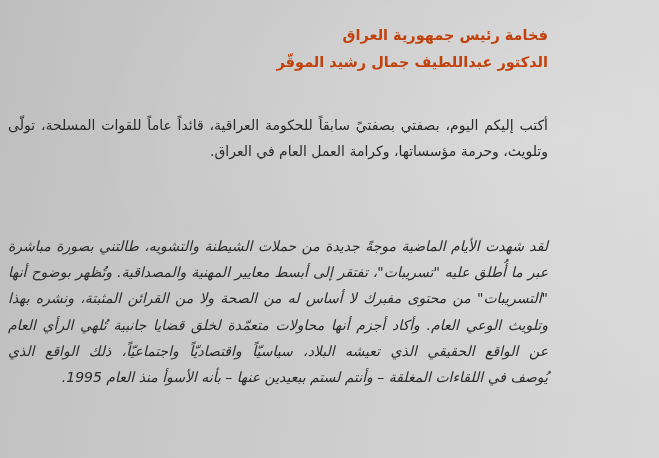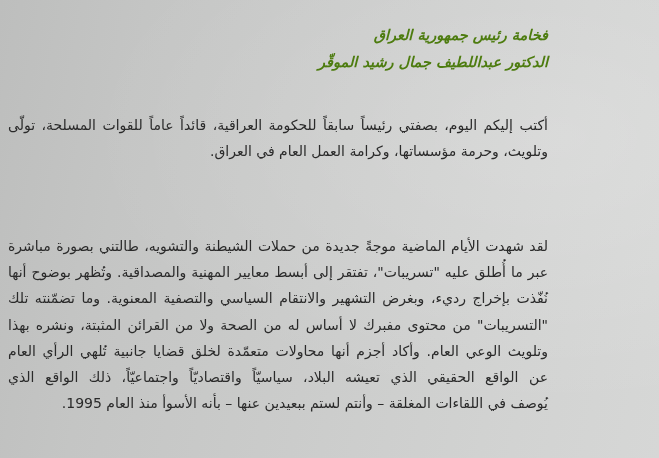--- a/index.html
+++ b/index.html
@@ -30,62 +30,60 @@
       text-align: right;
     }
     .salutation {
       position: absolute;
       right: 0;
       top: 22px;
       font-weight: bold;
       font-size: 14.5px;
       line-height: 27px;
       white-space: nowrap;
-      color: #4d7c0f;
-      font-style: italic;
+      color: #c2410c;
     }
     .salutation div { height: 27px; }
     .para {
       position: absolute;
       right: 0;
       font-size: 14px;
       line-height: 26.2px;
       color: #2a2a2a;
     }
     .para div {
       white-space: nowrap;
       height: 26.2px;
       text-align: justify;
       text-align-last: justify;
       width: 540px;
     }
     .para div.last {
       text-align-last: right;
     }
     #para1 { top: 112px; }
-    #para2 { top: 233px; }
+    #para2 { top: 233px; font-style: italic; }
   </style>
 </head>
 <body>
 
 <div class="page-shade"></div>
 
 <div class="letter">
   <div class="salutation">
     <div>فخامة رئيس جمهورية العراق</div>
     <div>الدكتور عبداللطيف جمال رشيد الموقّر</div>
   </div>
 
   <div class="para" id="para1">
-    <div>أكتب إليكم اليوم، بصفتي رئيساً سابقاً للحكومة العراقية، قائداً عاماً للقوات المسلحة، تولّى</div>
+    <div>أكتب إليكم اليوم، بصفتي بصفتيً سابقاً للحكومة العراقية، قائداً عاماً للقوات المسلحة، تولّى</div>
     <div class="last">وتلويث، وحرمة مؤسساتها، وكرامة العمل العام في العراق.</div>
   </div>
 
   <div class="para" id="para2">
     <div>لقد شهدت الأيام الماضية موجةً جديدة من حملات الشيطنة والتشويه، طالتني بصورة مباشرة</div>
     <div>عبر ما أُطلق عليه "تسريبات"، تفتقر إلى أبسط معايير المهنية والمصداقية. وتُظهر بوضوح أنها</div>
-    <div>نُفّذت بإخراج رديء، وبغرض التشهير والانتقام السياسي والتصفية المعنوية. وما تضمّنته تلك</div>
     <div>"التسريبات" من محتوى مفبرك لا أساس له من الصحة ولا من القرائن المثبتة، ونشره بهذا</div>
     <div>وتلويث الوعي العام. وأكاد أجزم أنها محاولات متعمّدة لخلق قضايا جانبية تُلهي الرأي العام</div>
     <div>عن الواقع الحقيقي الذي تعيشه البلاد، سياسيّاً واقتصاديّاً واجتماعيّاً، ذلك الواقع الذي</div>
     <div class="last">يُوصف في اللقاءات المغلقة – وأنتم لستم ببعيدين عنها – بأنه الأسوأ منذ العام 1995.</div>
   </div>
 </div>
 
 </body></html>

